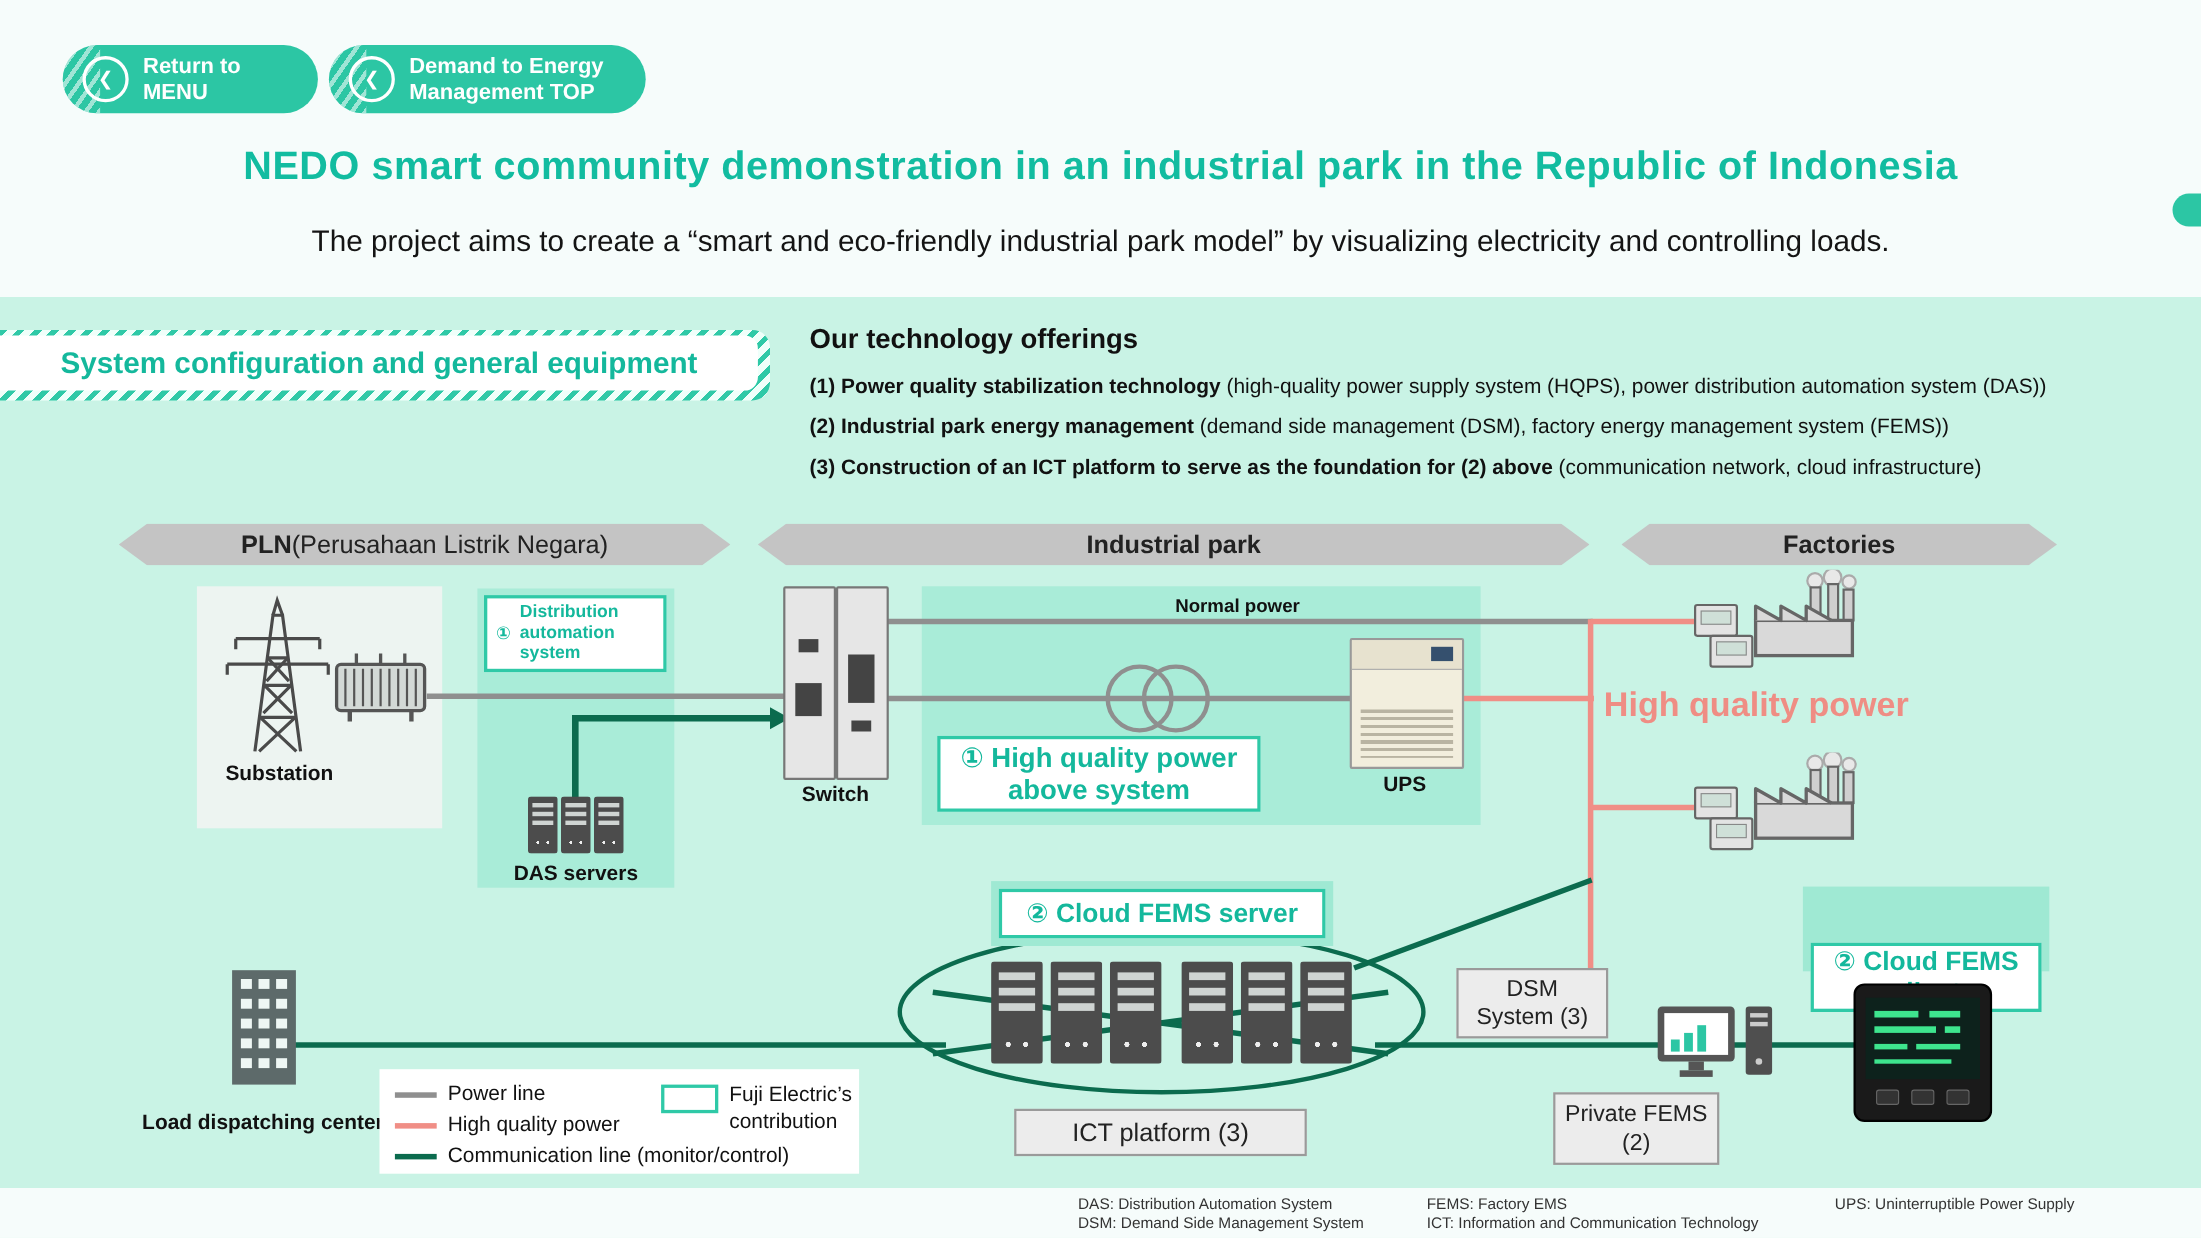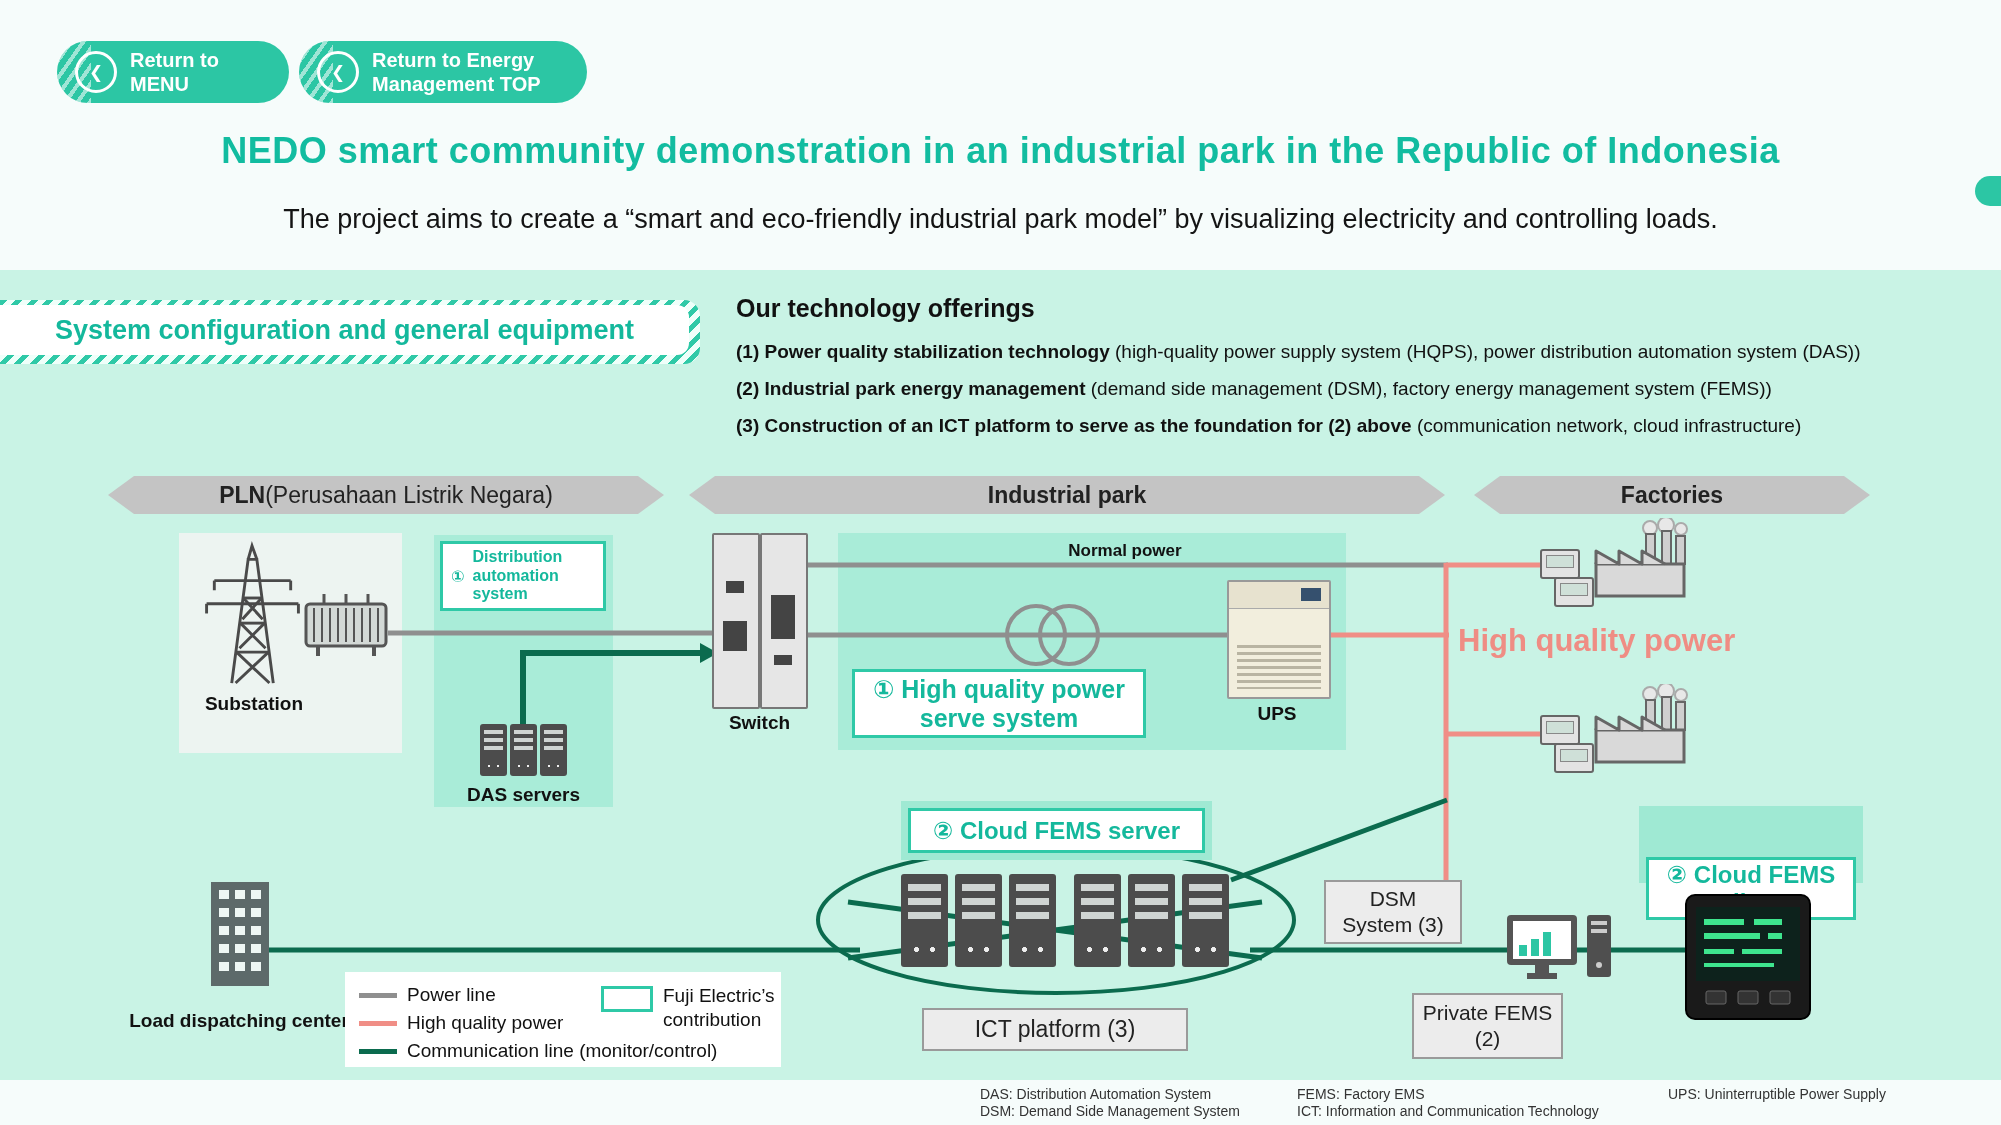--- a/index.html
+++ b/index.html
@@ -89,21 +89,21 @@
 <div class="page">
 
   <div class="btn-back" style="left:57px;top:41px;width:232px;">
     <span class="stripes"></span>
     <span class="circ">❮</span>
     <span class="txt"><span>Return to</span><br><span>MENU</span></span>
   </div>
   <div class="btn-back" style="left:299px;top:41px;width:288px;">
     <span class="stripes"></span>
     <span class="circ">❮</span>
-    <span class="txt"><span>Return to Energy</span><br><span>Management TOP</span></span>
+    <span class="txt"><span>Demand to Energy</span><br><span>Management TOP</span></span>
   </div>
   <div class="main-title">NEDO smart community demonstration in an industrial park in the Republic of Indonesia</div>
   <div class="subtitle">The project aims to create a “smart and eco-friendly industrial park model” by visualizing electricity and controlling loads.</div>
   <div class="edge-tab"></div>
 
   <div class="mint"></div>
 
   <div class="panel panel-substation" style="left:179px;top:533px;width:223px;height:220px;"></div>
   <div class="panel panel-mint" style="left:434px;top:535px;width:179px;height:272px;"></div>
   <div class="panel panel-mint" style="left:838px;top:533px;width:508px;height:217px;"></div>
@@ -201,21 +201,21 @@
     <span style="left:9px;top:86px;width:24px;height:30px;"></span>
       <span style="left:12px;top:46px;width:18px;height:12px;"></span>
   </div>
   <div class="cab" style="left:760px;top:533px;">
     <span style="left:9px;top:60px;width:24px;height:44px;"></span>
       <span style="left:12px;top:120px;width:18px;height:10px;"></span>
   </div>
   <div class="lbl" style="left:702px;top:712px;width:115px;font-size:19px;">Switch</div>
 
   <div class="lbl" style="left:1010px;top:541px;width:230px;font-size:17px;">Normal power</div>
-  <div class="box-teal" style="left:852px;top:669px;width:294px;height:69px;font-size:25px;line-height:1.15;padding:0 10px;">① High quality power serve system</div>
+  <div class="box-teal" style="left:852px;top:669px;width:294px;height:69px;font-size:25px;line-height:1.15;padding:0 10px;">① High quality power above system</div>
   <div class="ups">
     <span class="top"></span>
       <span class="scr"></span>
       <span class="grille"></span>
   </div>
   <div class="lbl" style="left:1227px;top:703px;width:100px;font-size:19px;">UPS</div>
   <div class="hqp-label">High quality power</div>
 
   <svg class="icon" style="left:1588px;top:518px;" width="104" height="84" viewBox="0 0 104 84">
     <circle cx="62" cy="10" r="7" fill="#e8e8e8" stroke="#aaa" stroke-width="2"></circle>

